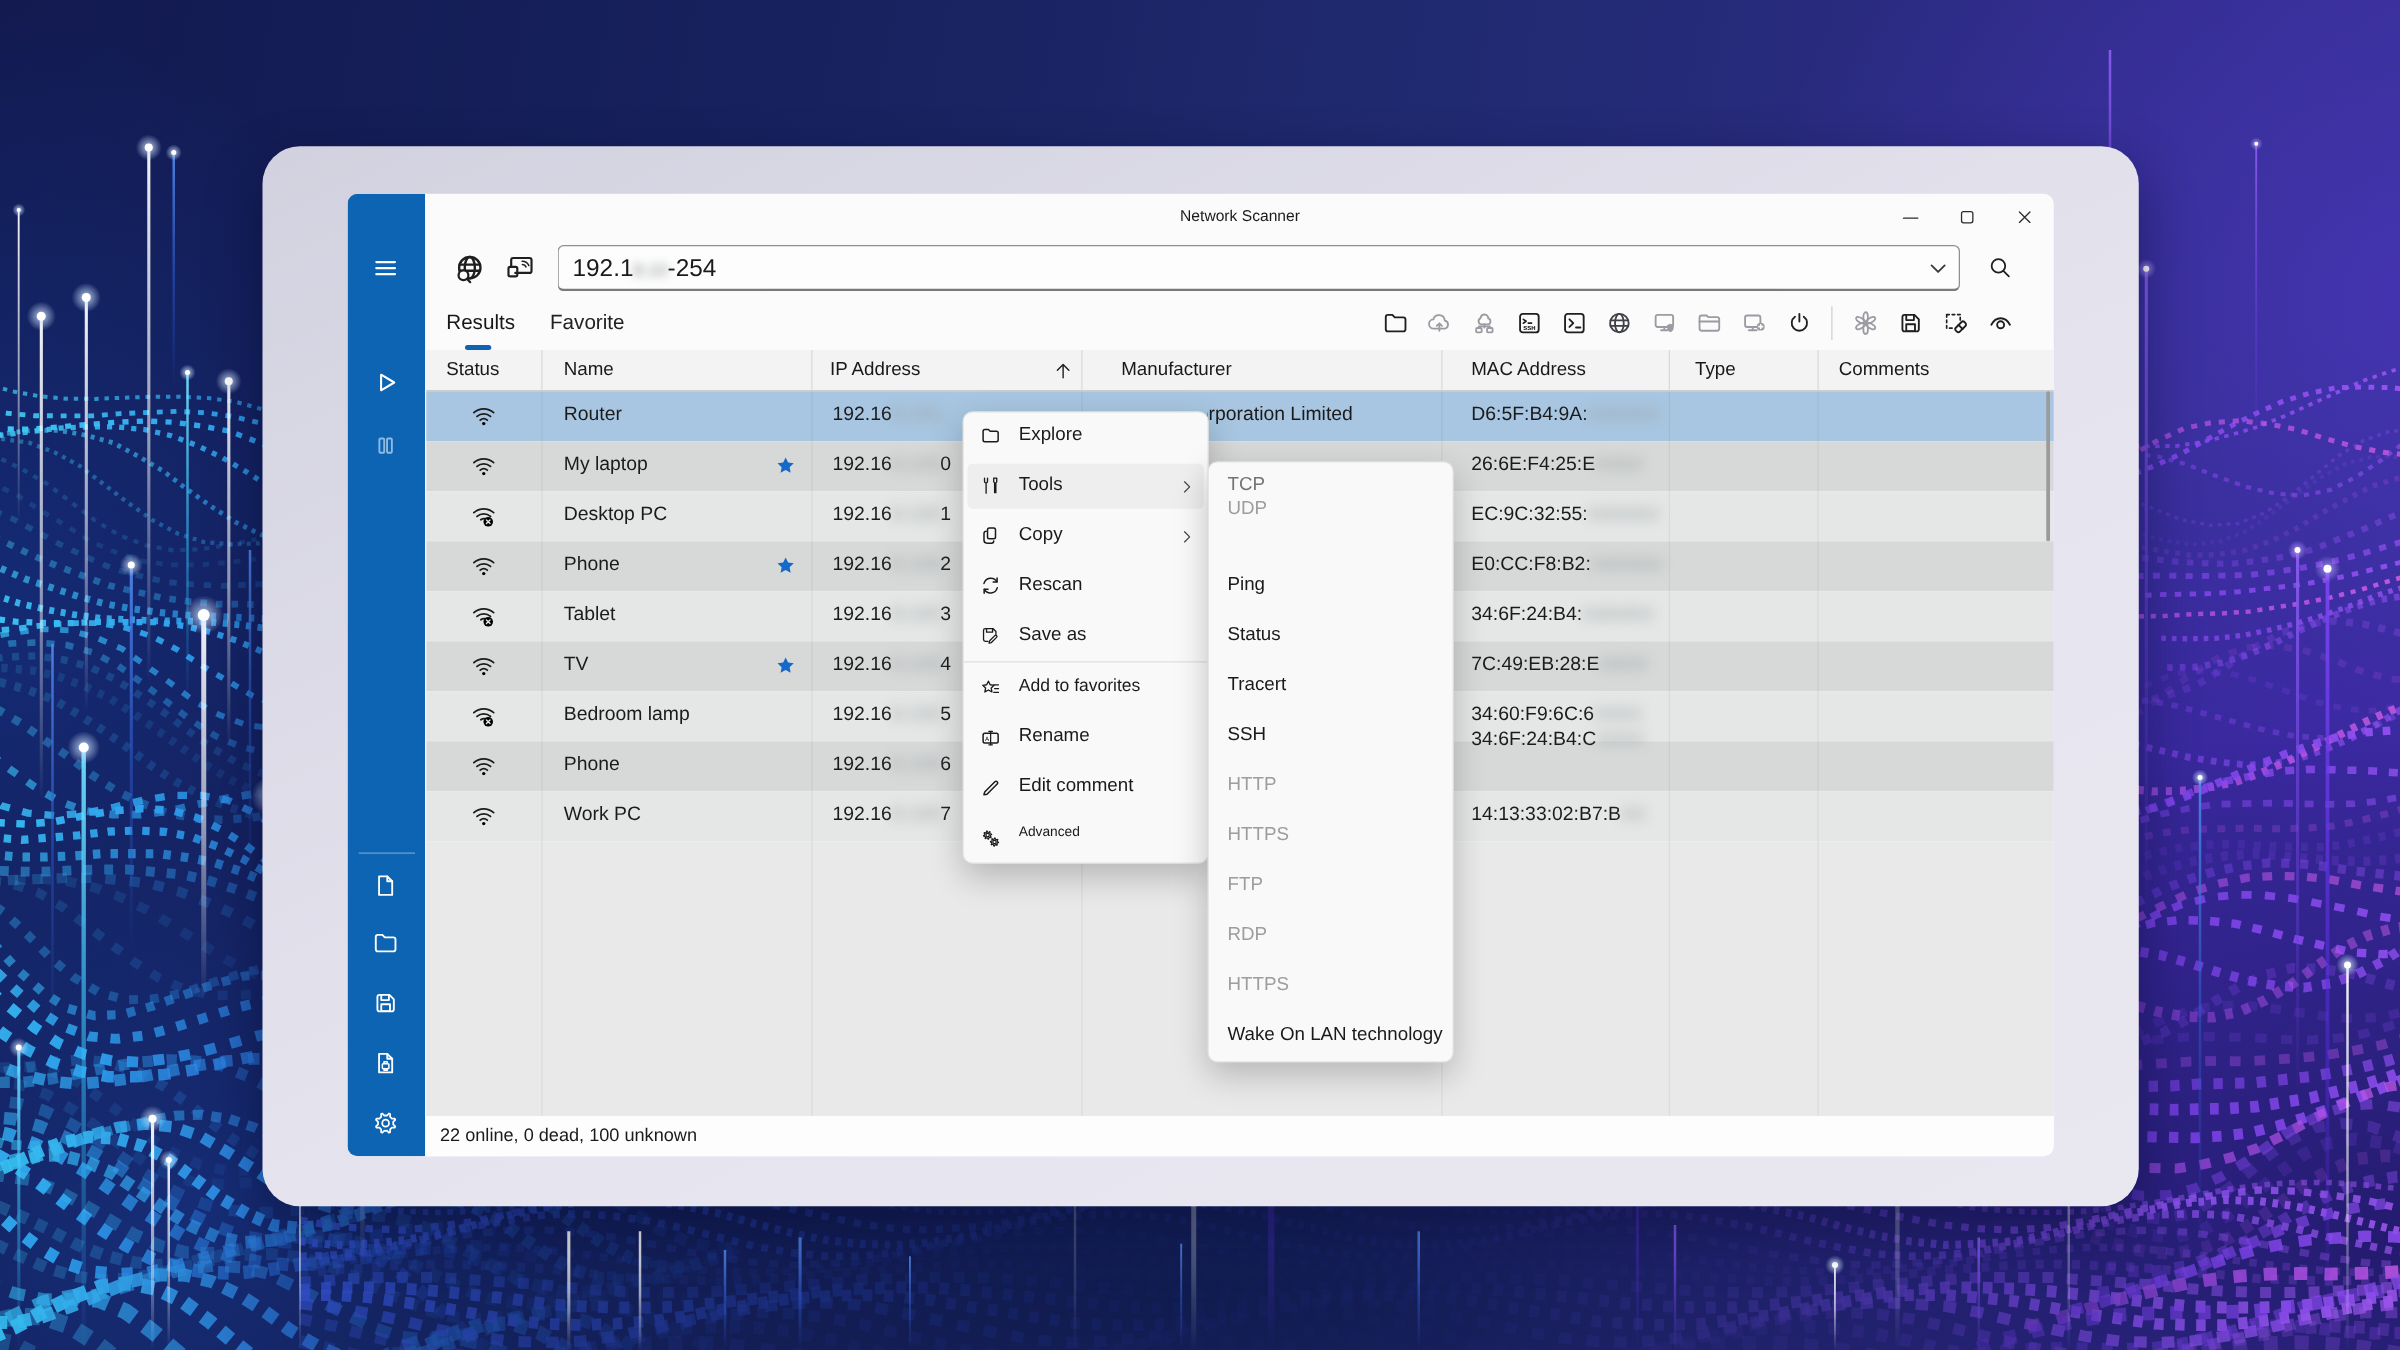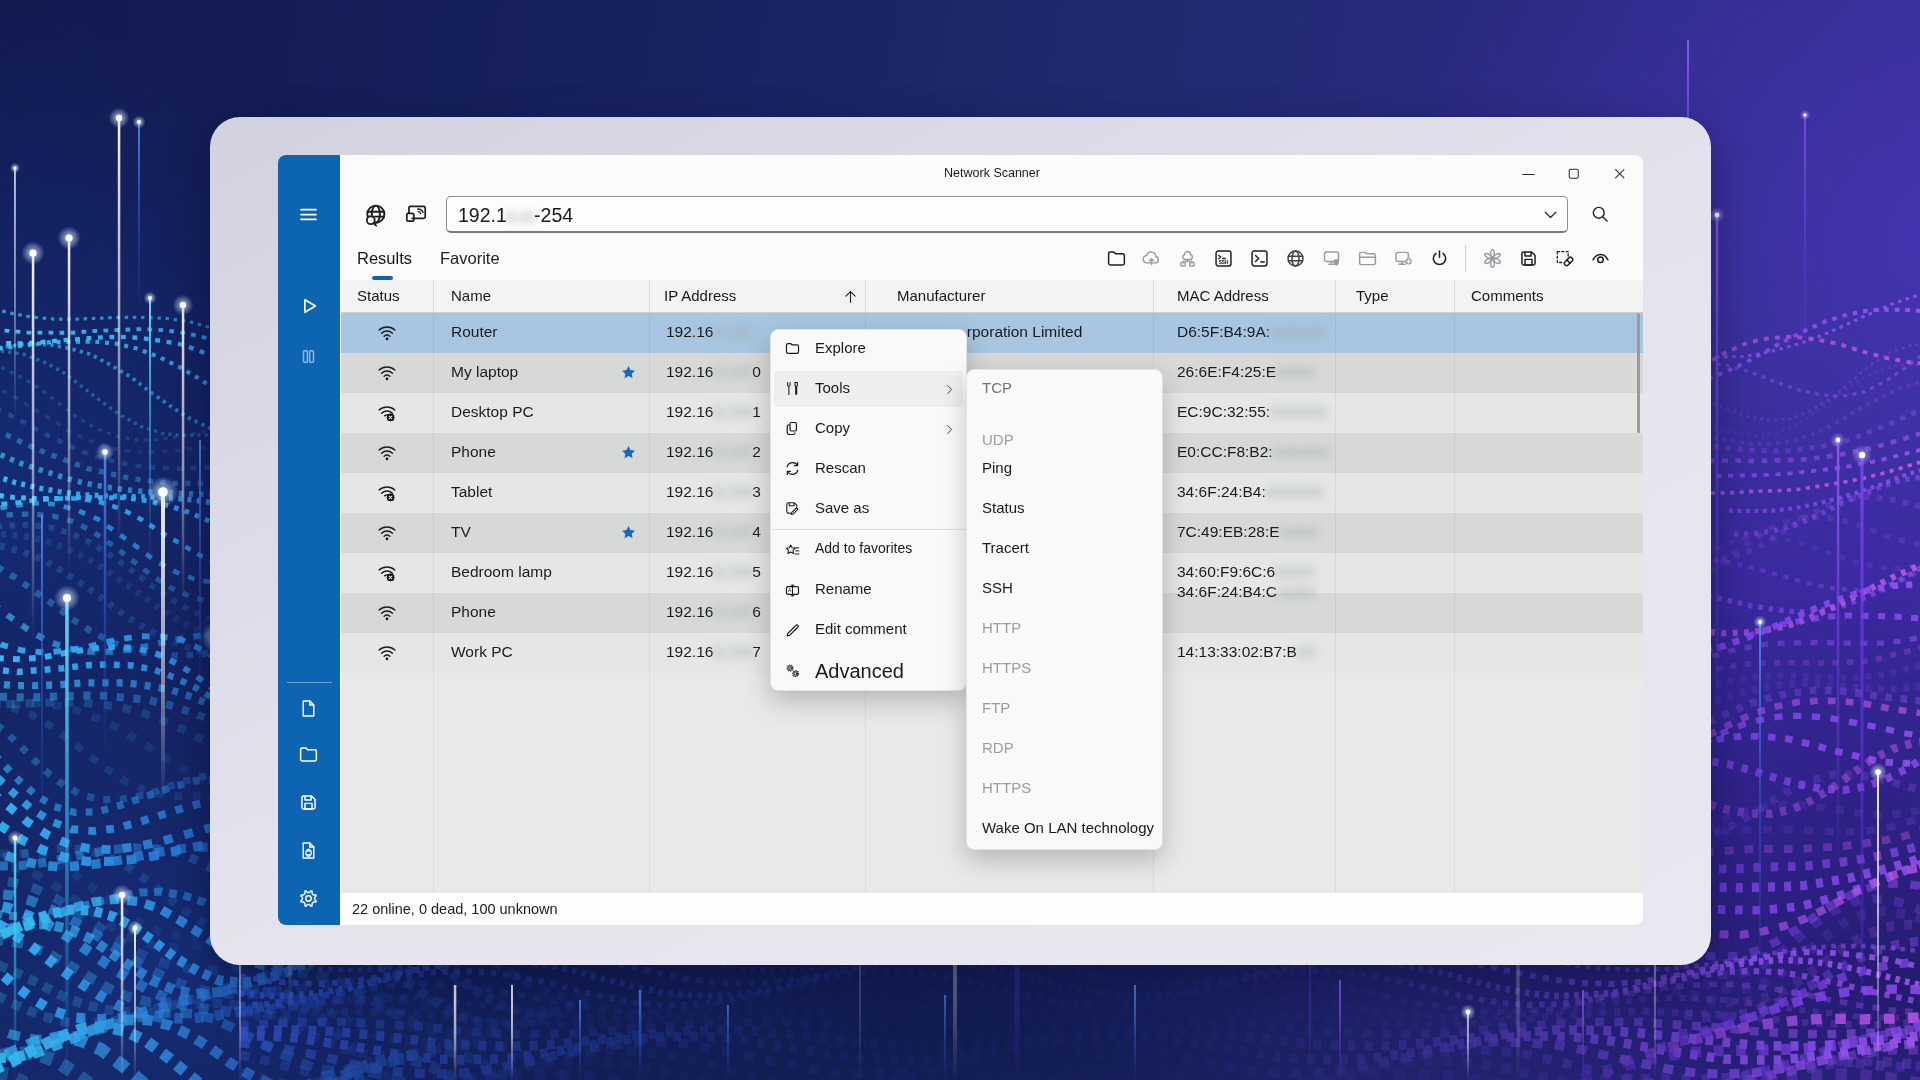--- a/index.html
+++ b/index.html
@@ -866,24 +866,24 @@
     </svg>
 <div class="abs" style="left:815px;top:620px;font-size:15px;color:#1a1a1a">Edit comment</div>
 <svg style="position:absolute;left:784px;top:662px" width="17" height="17" viewBox="0 0 24 24" fill="none" stroke="#1b1b1b" stroke-width="1.7" stroke-linecap="round" stroke-linejoin="round">
       <g stroke-width="1.35">
         <circle cx="8.6" cy="8.6" r="1.9"></circle>
         <path d="M11.83 9.26 L11.68 9.79 L12.57 10.92 L12.24 11.41 L10.86 11.01 L10.42 11.35 L9.94 11.62 L9.77 13.05 L9.19 13.16 L8.49 11.90 L7.94 11.83 L7.41 11.68 L6.28 12.57 L5.79 12.24 L6.19 10.86 L5.85 10.42 L5.58 9.94 L4.15 9.77 L4.04 9.19 L5.30 8.49 L5.37 7.94 L5.52 7.41 L4.63 6.28 L4.96 5.79 L6.34 6.19 L6.78 5.85 L7.26 5.58 L7.43 4.15 L8.01 4.04 L8.71 5.30 L9.26 5.37 L9.79 5.52 L10.92 4.63 L11.41 4.96 L11.01 6.34 L11.35 6.78 L11.62 7.26 L13.05 7.43 L13.16 8.01 L11.90 8.71 Z"></path>
         <circle cx="16.4" cy="16.4" r="1.9"></circle>
         <path d="M19.30 17.98 L18.99 18.44 L19.51 19.79 L19.05 20.16 L17.84 19.37 L17.33 19.57 L16.79 19.68 L16.21 21.00 L15.61 20.93 L15.32 19.52 L14.82 19.30 L14.36 18.99 L13.01 19.51 L12.64 19.05 L13.43 17.84 L13.23 17.33 L13.12 16.79 L11.80 16.21 L11.87 15.61 L13.28 15.32 L13.50 14.82 L13.81 14.36 L13.29 13.01 L13.75 12.64 L14.96 13.43 L15.47 13.23 L16.01 13.12 L16.59 11.80 L17.19 11.87 L17.48 13.28 L17.98 13.50 L18.44 13.81 L19.79 13.29 L20.16 13.75 L19.37 14.96 L19.57 15.47 L19.68 16.01 L21.00 16.59 L20.93 17.19 L19.52 17.48 Z"></path>
       </g>
     </svg>
-<div class="abs" style="left:815px;top:660px;font-size:20px;color:#1a1a1a">Advanced</div>
+<div class="abs" style="left:815px;top:660px;font-size:11px;color:#1a1a1a">Advanced</div>
 <div class="abs" style="left:966px;top:369px;width:197px;height:481px;background:#f9f9f9;border:1px solid #e2e2e2;border-radius:8px;box-shadow:0 10px 26px rgba(0,0,0,0.22)"></div>
 <div class="abs" style="left:982px;top:379px;font-size:15px;color:#737373">TCP</div>
-<div class="abs" style="left:982px;top:431px;font-size:15px;color:#9d9d9d">UDP</div>
+<div class="abs" style="left:982px;top:398px;font-size:15px;color:#9d9d9d">UDP</div>
 <div class="abs" style="left:982px;top:459px;font-size:15px;color:#1a1a1a">Ping</div>
 <div class="abs" style="left:982px;top:499px;font-size:15px;color:#1a1a1a">Status</div>
 <div class="abs" style="left:982px;top:539px;font-size:15px;color:#1a1a1a">Tracert</div>
 <div class="abs" style="left:982px;top:579px;font-size:15px;color:#1a1a1a">SSH</div>
 <div class="abs" style="left:982px;top:619px;font-size:15px;color:#9d9d9d">HTTP</div>
 <div class="abs" style="left:982px;top:659px;font-size:15px;color:#9d9d9d">HTTPS</div>
 <div class="abs" style="left:982px;top:699px;font-size:15px;color:#9d9d9d">FTP</div>
 <div class="abs" style="left:982px;top:739px;font-size:15px;color:#9d9d9d">RDP</div>
 <div class="abs" style="left:982px;top:779px;font-size:15px;color:#9d9d9d">HTTPS</div>
 <div class="abs" style="left:982px;top:819px;font-size:15px;color:#1a1a1a">Wake On LAN technology</div>

